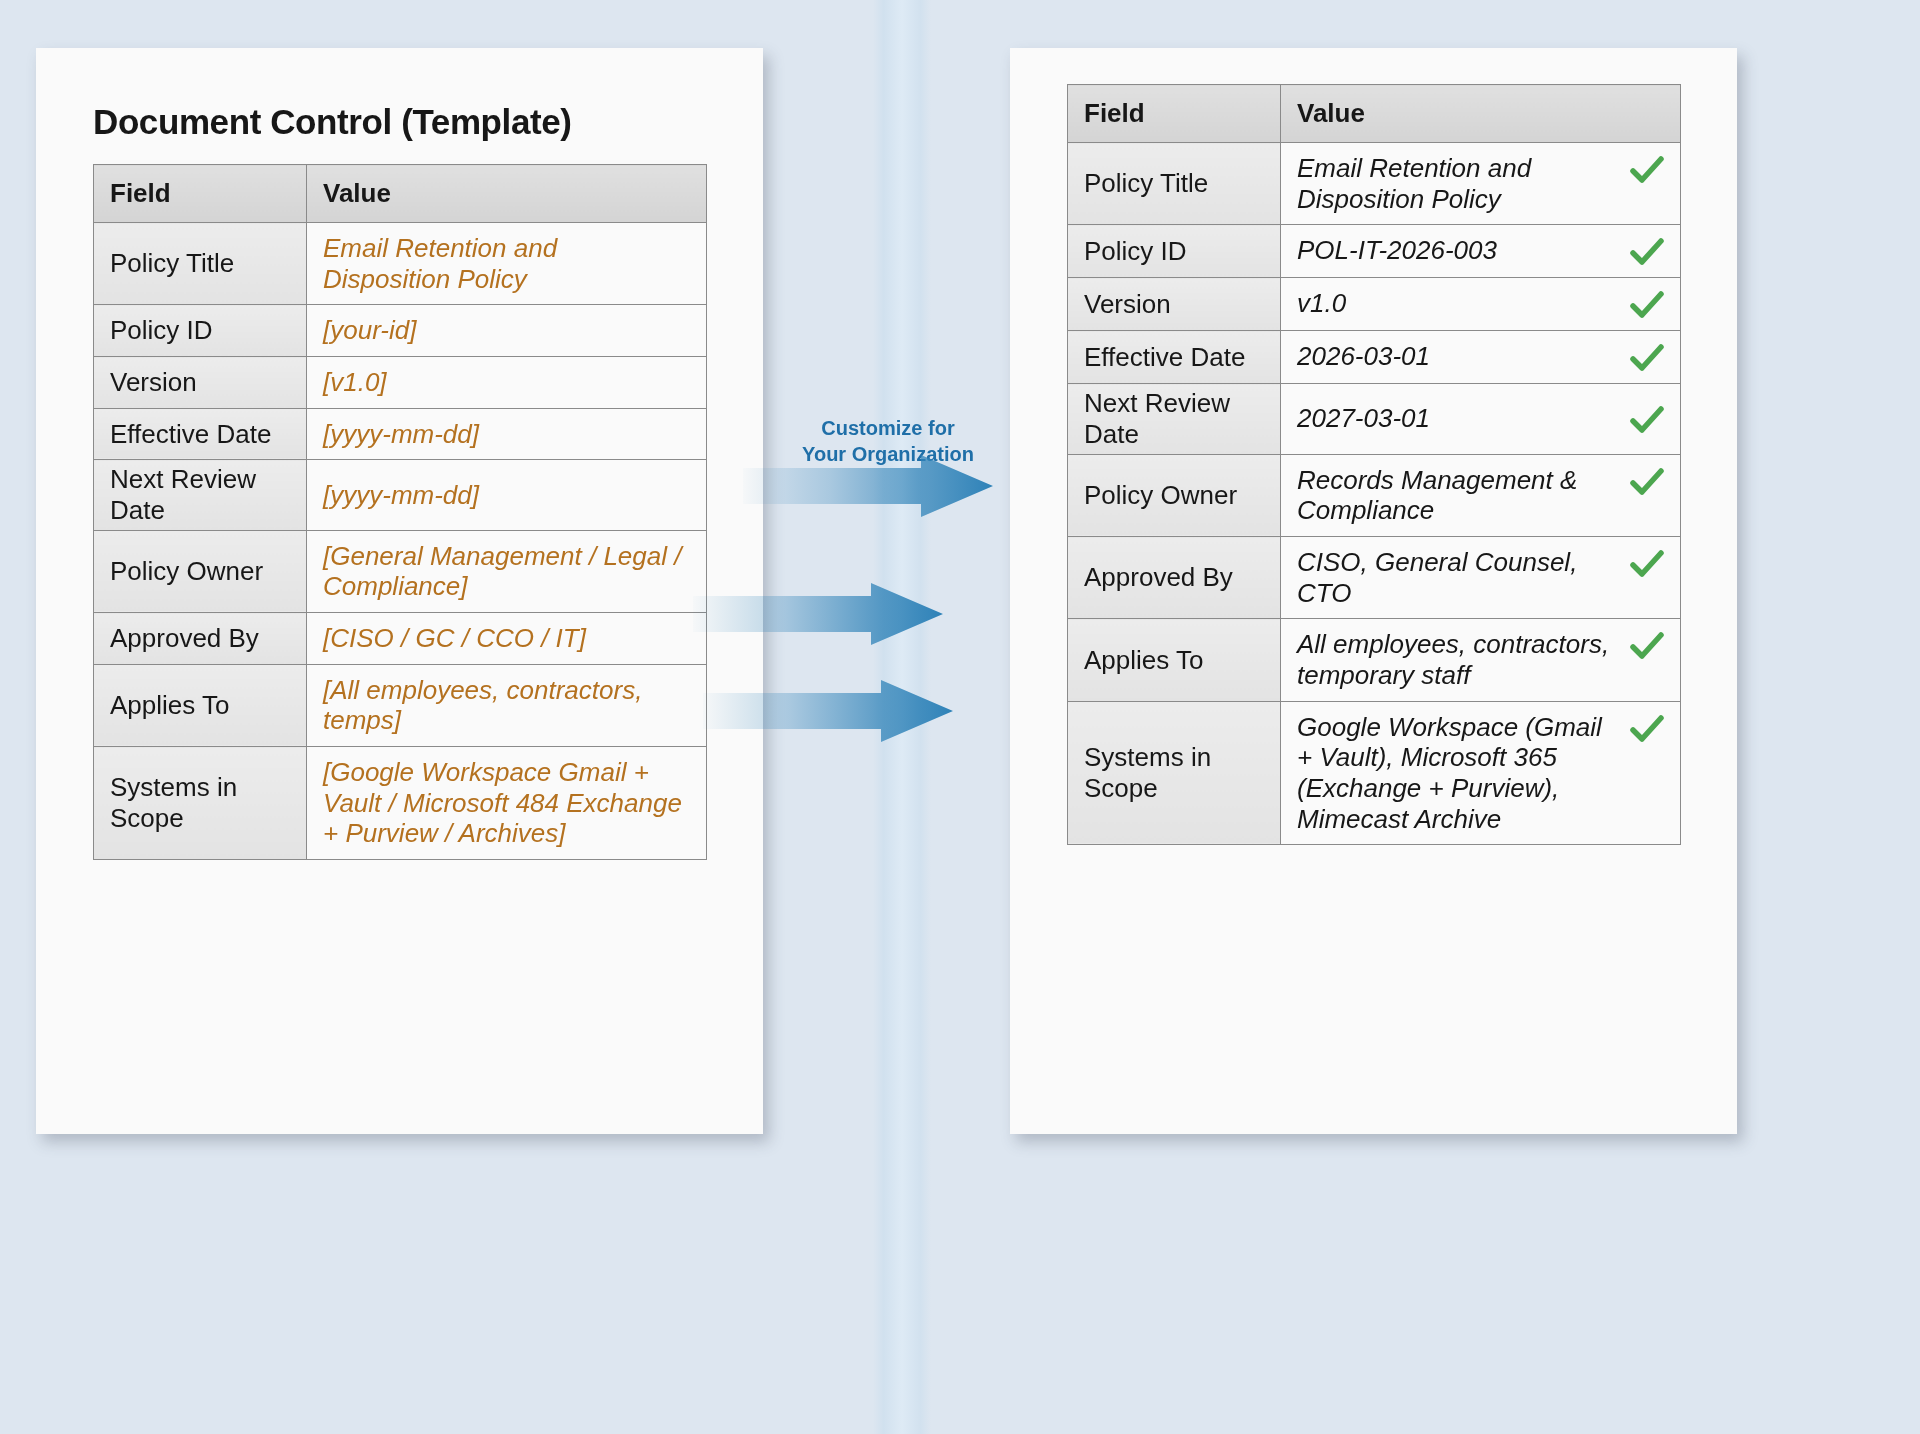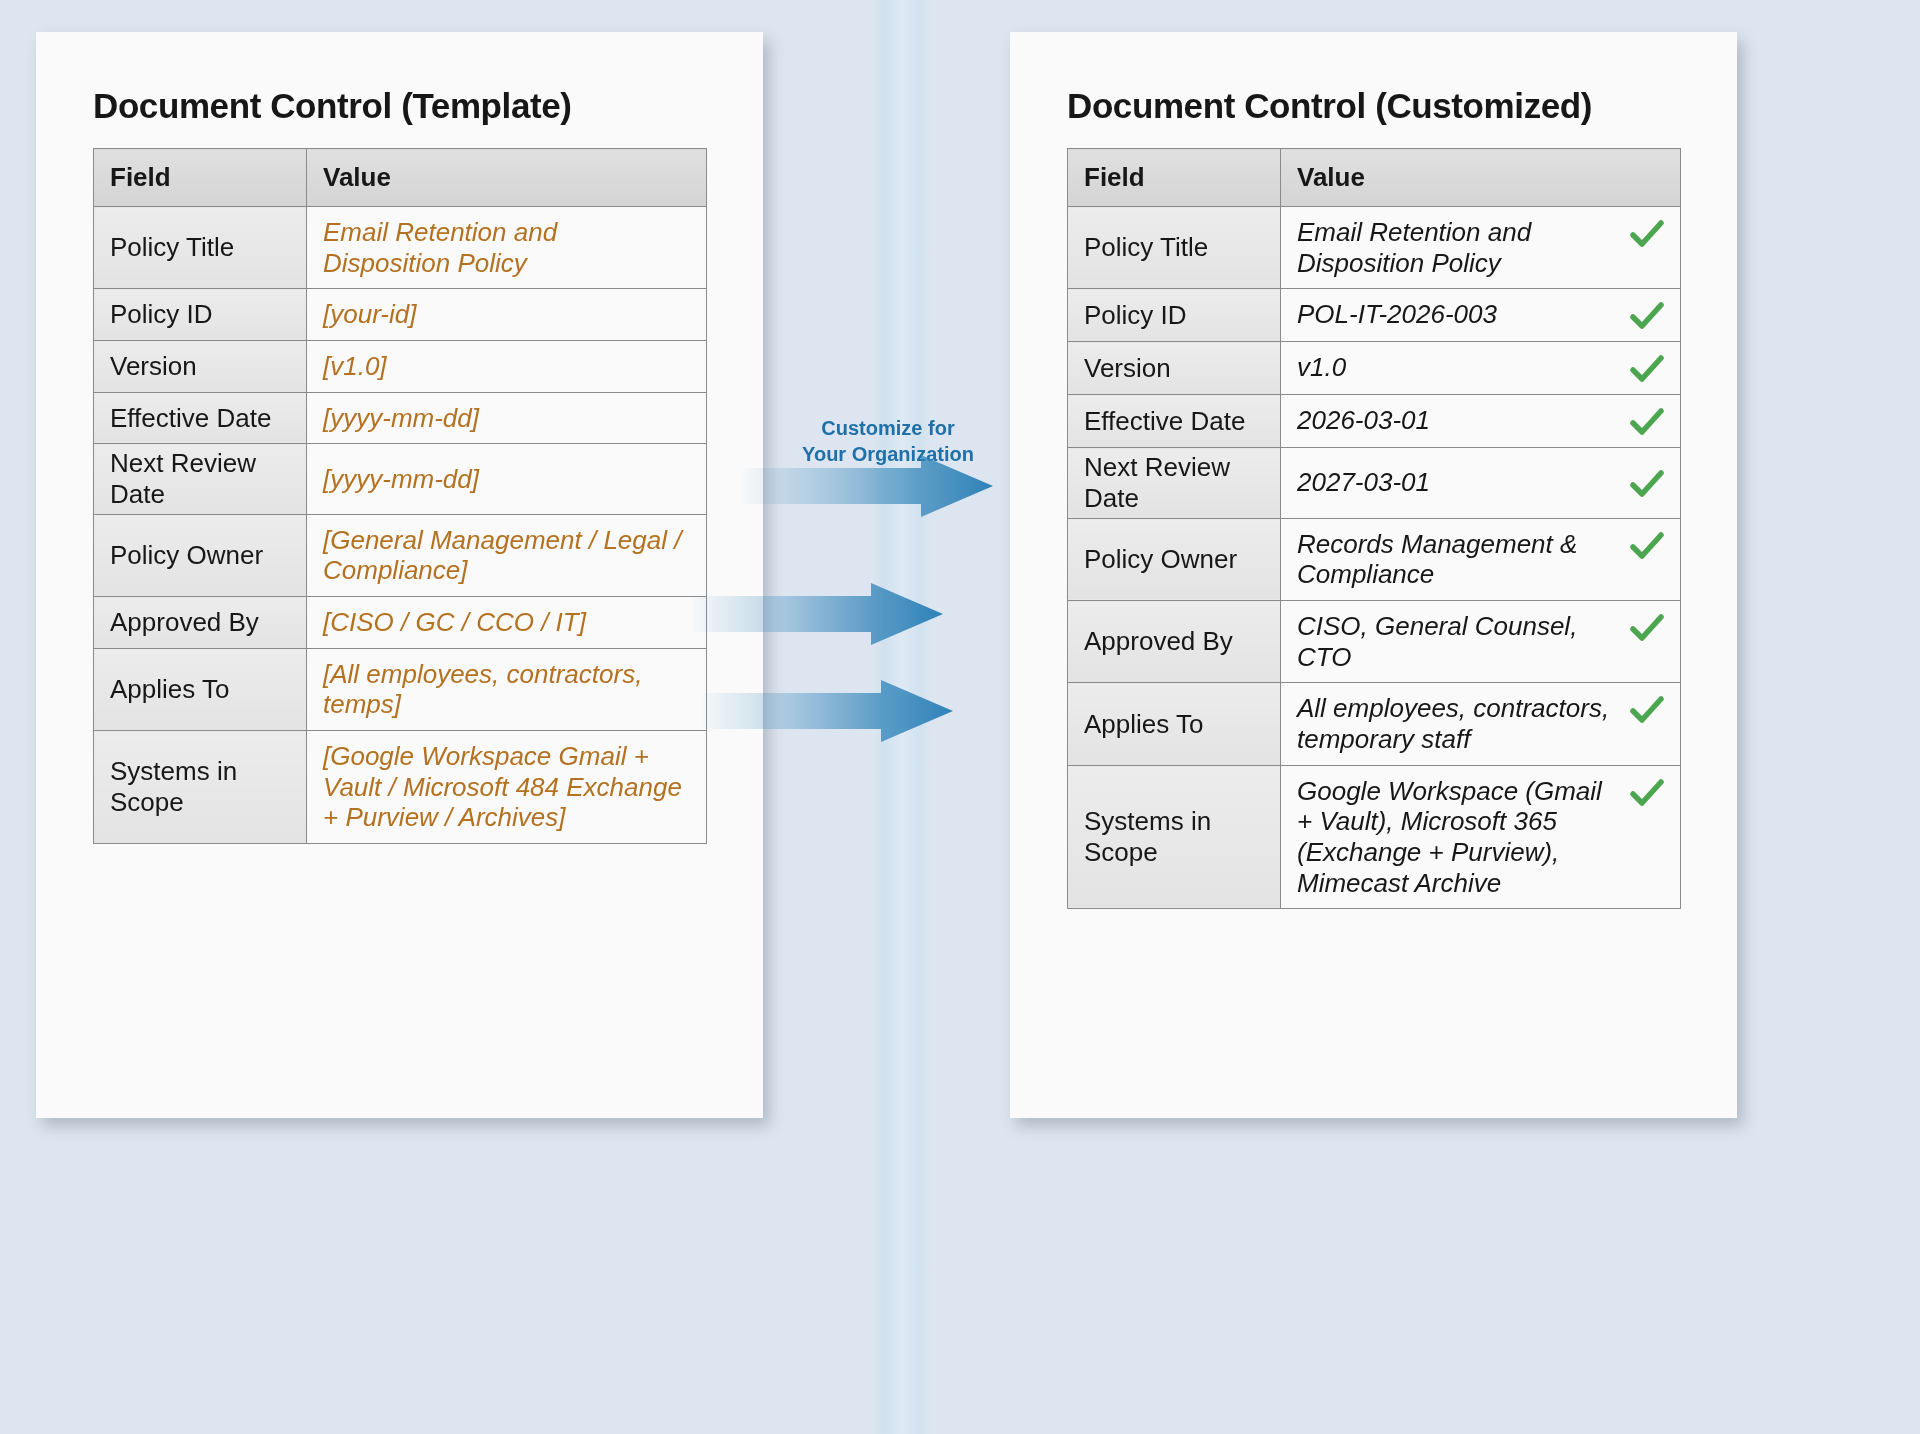--- a/index.html
+++ b/index.html
@@ -17,21 +17,21 @@
 
   .stage {
     position: absolute;
     inset: 0;
     background: #dde6f0;
   }
 
   
   .card {
     position: absolute;
-    top: 32px;
+    top: 48px;
     background: #fafafa;
     box-shadow: 6px 8px 14px rgba(60,70,85,0.28);
   }
   .card.left  { left: 36px;   width: 727px;  height: 1086px; }
   .card.right { left: 1010px; width: 727px;  height: 1086px; }
 
   .card-inner {
     position: absolute;
     left: 0; right: 0; top: 0; bottom: 0;
     padding: 36px 36px 0 36px;
@@ -252,21 +252,20 @@
             <stop offset="1" stop-color="#2e82b8" stop-opacity="1"></stop>
           </linearGradient>
         </defs>
         <path d="M0,13 L178,13 L178,0 L250,31 L178,62 L178,49 L0,49 Z" fill="url(#ag3)"></path>
       </svg>
     </div>
   </div>
 
   <div class="card right">
     <div class="card-inner">
-      <div class="card-title">Document Control (Customized)</div>
 
       <table class="dc">
         <colgroup>
             <col class="c-field">
             <col class="c-value">
           </colgroup>
         <thead>
           <tr>
             <th>Field</th>
             <th>Value</th>

